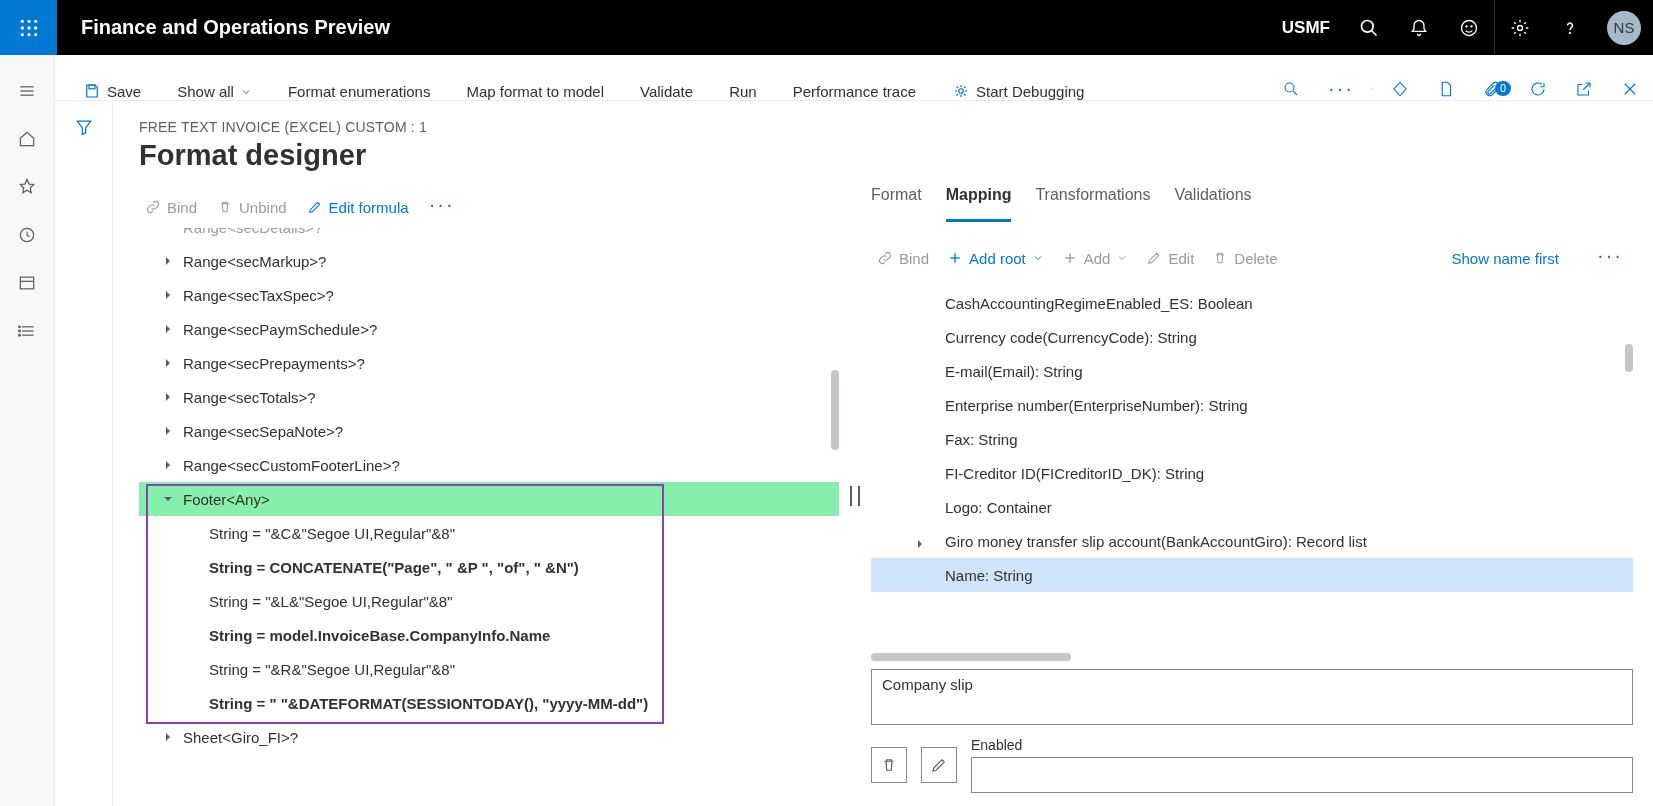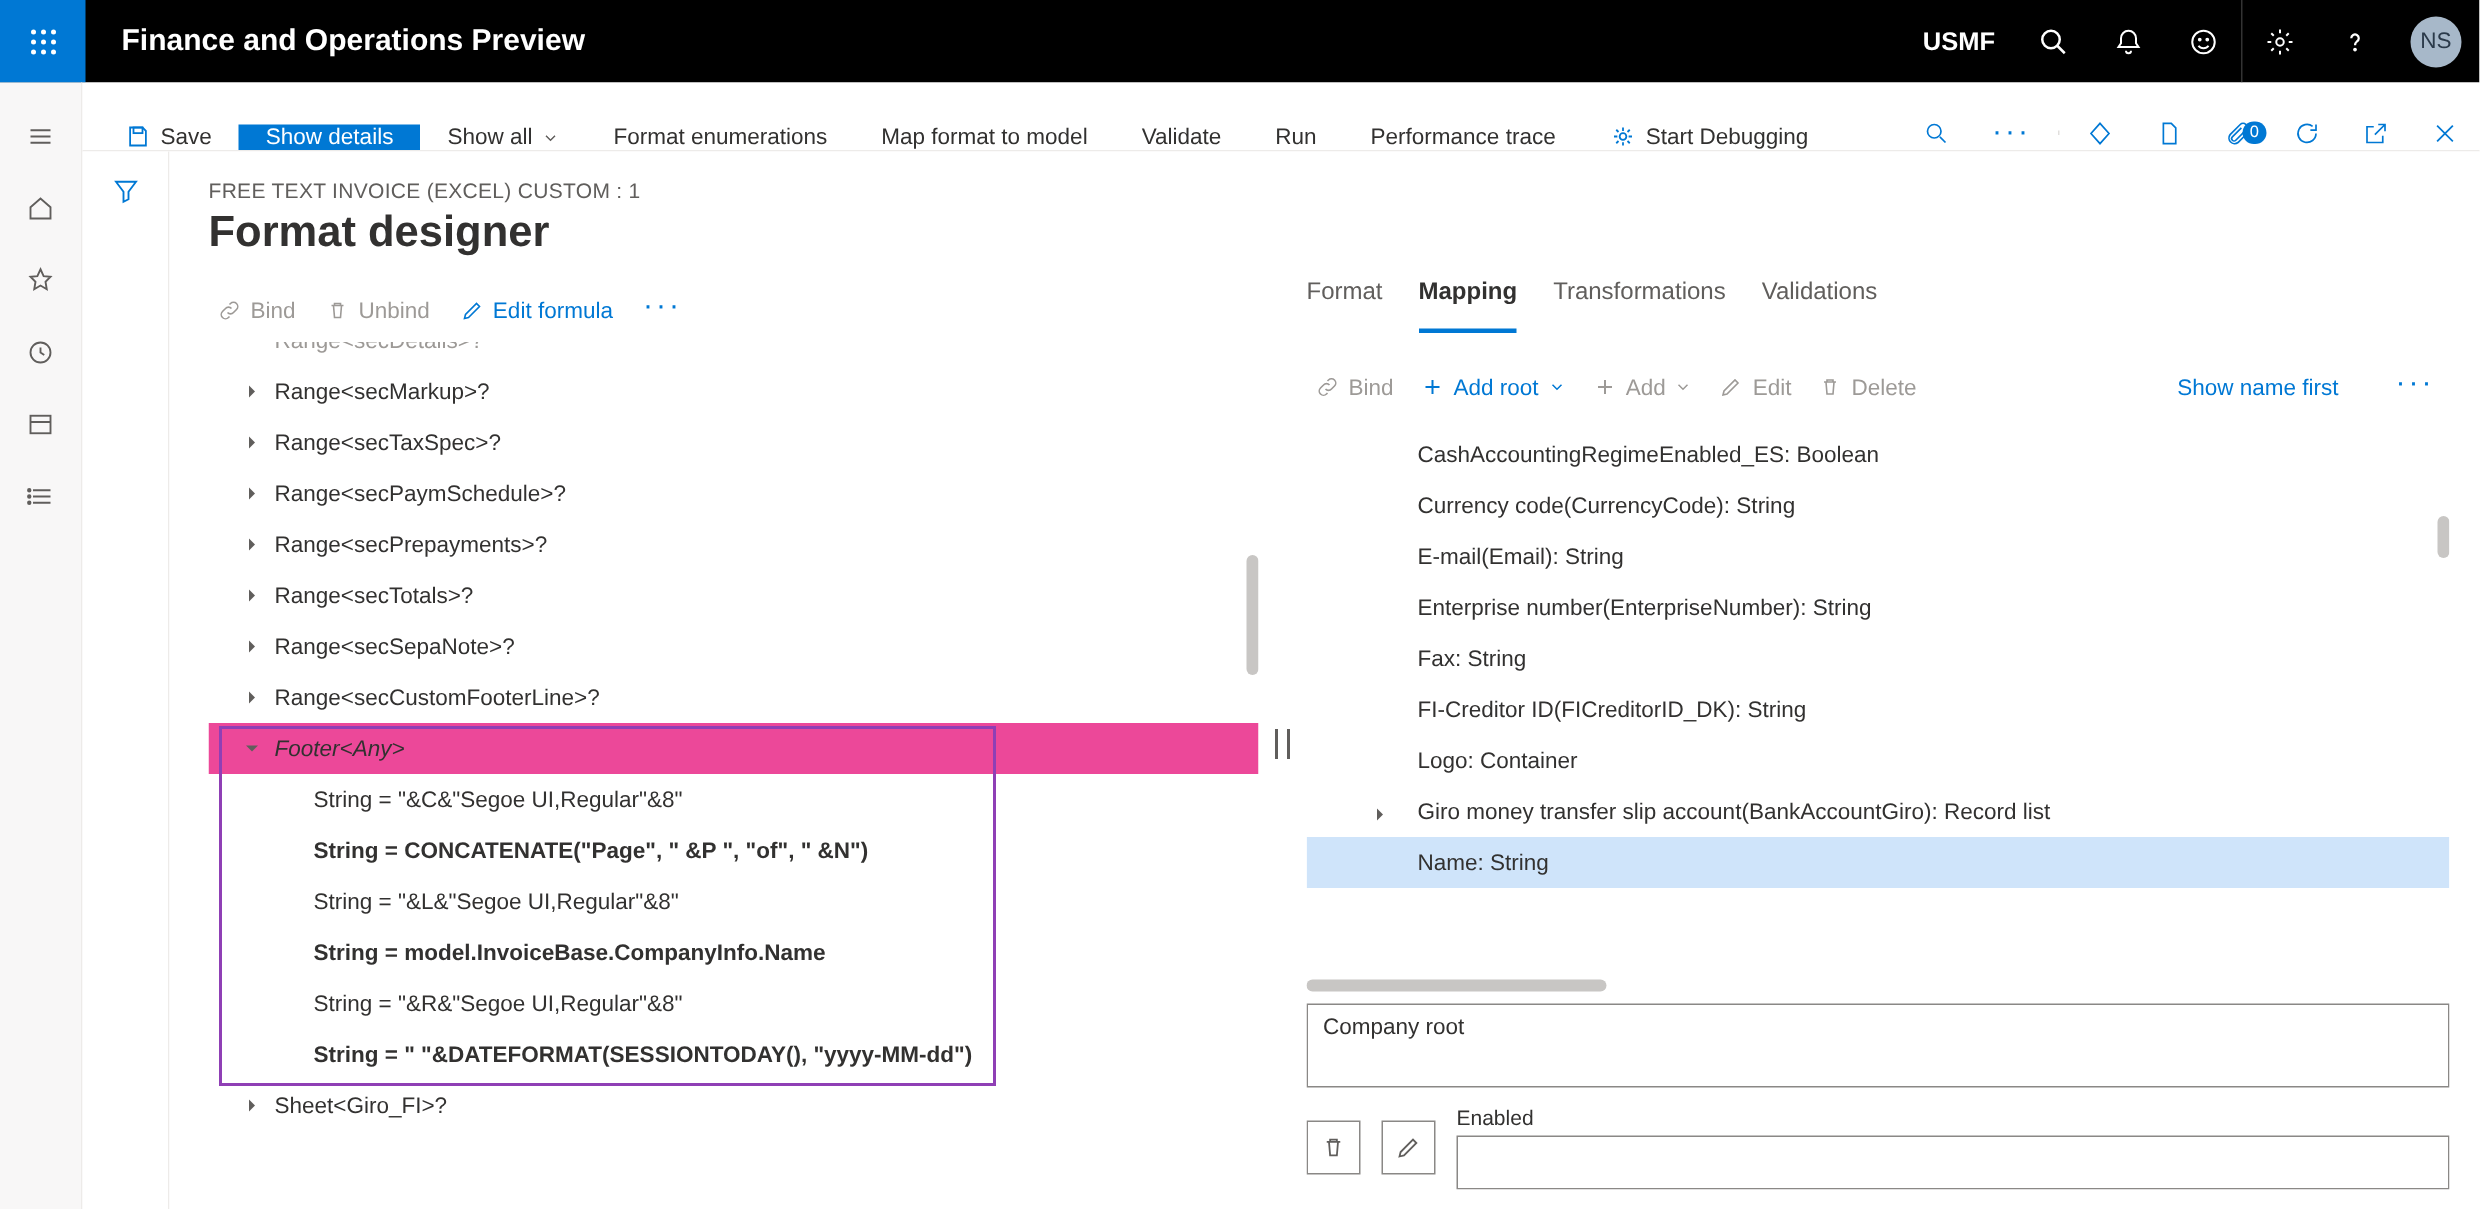--- a/index.html
+++ b/index.html
@@ -67,21 +67,21 @@
   .tree-scroll {
     position: relative; flex: 1; overflow: hidden; font-size: 15px; padding-top: 2px;
   }
   .tree-scroll::after { 
     content: ""; position: absolute; right: 0px; top: 142px; width: 8px; height: 80px; background: #c8c6c4; border-radius: 4px;
   }
   .tree-item { display: flex; align-items: center; height: 34px; padding-left: 44px; position: relative; }
   .tree-item.indent2 { padding-left: 70px; }
   .tree-caret { position: absolute; left: 22px; width: 14px; height: 14px; display: flex; align-items: center; justify-content: center; }
   .tree-caret svg { width: 10px; height: 10px; fill: #605e5c; }
-  .tree-item.sel { background: #ec4899; font-style: italic; }
+  .tree-item.sel { background: #86efac; }
   .box-highlight {
     position: absolute; left: 7px; top: 256px; width: 518px; height: 240px; border: 2px solid #8f3fb5; pointer-events: none;
   }
 
   .splitter { width: 32px; display: flex; align-items: center; justify-content: center; position: relative; }
   .splitter-handle { position: absolute; top: 300px; width: 10px; height: 20px; border-left: 2px solid #605e5c; border-right: 2px solid #605e5c; }
 
   .right-pane { flex: 1; display: flex; flex-direction: column; position: relative; overflow: hidden; }
   .tabs { display: flex; gap: 24px; height: 36px; font-size: 16px; border-bottom: 0; }
   .tab { color: #605e5c; padding-bottom: 10px; }
@@ -209,21 +209,20 @@
 
 <div class="cmd-bar">
   <div class="cmd-spacer-fixed"></div>
   <div class="cmd-btn save">
     <svg width="18" height="18" viewBox="0 0 24 24">
         <path d="M5 4h11l3 3v13H5z" fill="none" stroke="#0078d4" stroke-width="1.6"></path>
         <rect x="8" y="4" width="8" height="5" fill="none" stroke="#0078d4" stroke-width="1.6"></rect>
       </svg>
     <span>Save</span>
   </div>
-  <div class="cmd-btn primary">Show details</div>
   <div class="cmd-btn chev">
     <span>Show all</span>
     <svg width="12" height="12" viewBox="0 0 24 24">
         <path d="M6 9l6 6 6-6" fill="none" stroke="#605e5c" stroke-width="2"></path>
       </svg>
   </div>
   <div class="cmd-btn">Format enumerations</div>
   <div class="cmd-btn">Map format to model</div>
   <div class="cmd-btn">Validate</div>
   <div class="cmd-btn">Run</div>
@@ -505,21 +504,21 @@
           <div class="map-item sel">
             <span>Name: String</span>
           </div>
           <div class="mapping-scroll-thumb"></div>
       </div>
 
       <div style="height:8px;position:relative;">
         <div style="position:absolute;left:0;top:0;width:200px;height:8px;background:#c8c6c4;border-radius:4px;"></div>
       </div>
 
-      <div class="detail-box">Company root</div>
+      <div class="detail-box">Company slip</div>
 
       <div class="prop-row">
         <div class="small-btn">
           <svg width="18" height="18" viewBox="0 0 24 24">
               <path d="M6 7h12M9 7V5h6v2M8 7l1 12h6l1-12" fill="none" stroke="#605e5c" stroke-width="1.6"></path>
             </svg>
         </div>
         <div class="small-btn">
           <svg width="18" height="18" viewBox="0 0 24 24">
               <path d="M4 20l4-1 11-11-3-3L5 16z" fill="none" stroke="#605e5c" stroke-width="1.6"></path>

